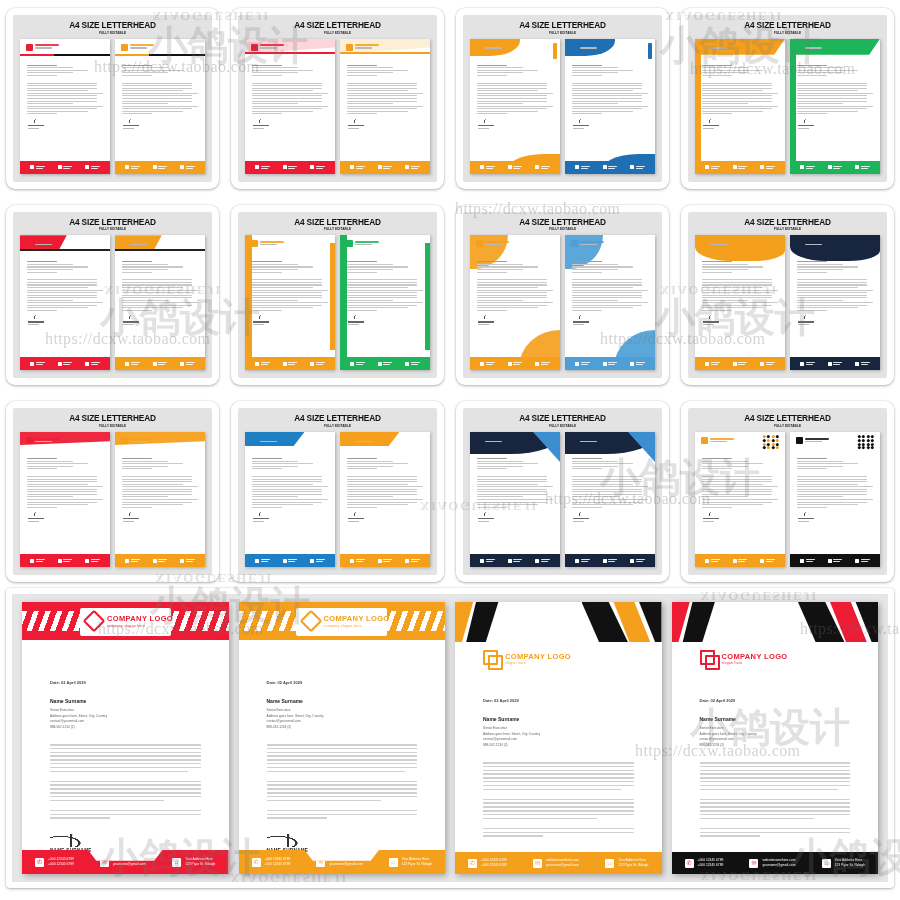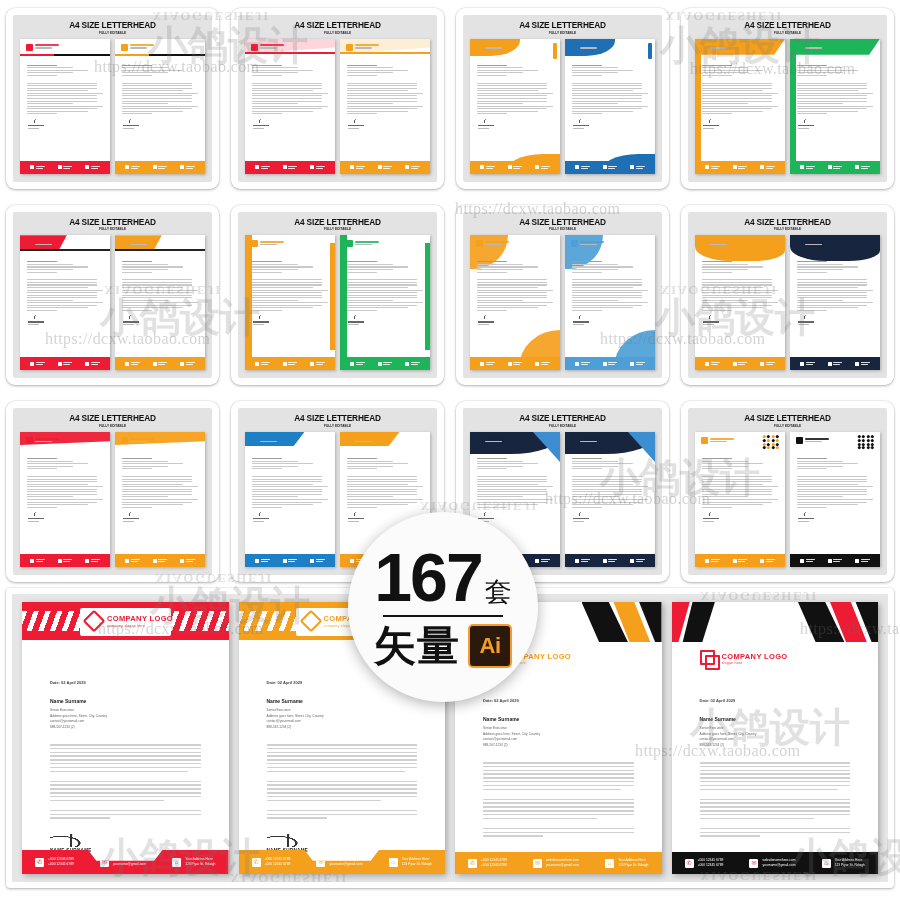--- a/index.html
+++ b/index.html
@@ -1975,31 +1975,20 @@
               <div class="bpf-txt">
                 <div>Your Address Here</div>
                 <div>123 Piyar St. Rdaigh</div>
               </div>
             </div>
           </div>
         </div>
       </div>
   </div>
 
-  <div class="badge">
-    <div class="badge-top">
-      <span class="badge-num">167</span>
-      <span class="badge-unit">套</span>
-    </div>
-    <div class="badge-rule"></div>
-    <div class="badge-bot">
-      <span class="badge-cn">矢量</span>
-      <span class="ai-icon">Ai</span>
-    </div>
-  </div>
 
   <div class="wm wm-url" style="left:94px;  top:58px;">https://dcxw.taobao.com</div>
   <div class="wm wm-url" style="left:455px; top:200px;">https://dcxw.taobao.com</div>
   <div class="wm wm-url" style="left:45px;  top:330px;">https://dcxw.taobao.com</div>
   <div class="wm wm-url" style="left:690px; top:60px;">https://dcxw.taobao.com</div>
   <div class="wm wm-url" style="left:600px; top:330px;">https://dcxw.taobao.com</div>
   <div class="wm wm-url" style="left:545px; top:490px;">https://dcxw.taobao.com</div>
   <div class="wm wm-url" style="left:98px;  top:620px;">https://dcxw.taobao.com</div>
   <div class="wm wm-url" style="left:800px; top:620px;">https://dcxw.taobao.com</div>
   <div class="wm wm-url" style="left:635px; top:742px;">https://dcxw.taobao.com</div>

